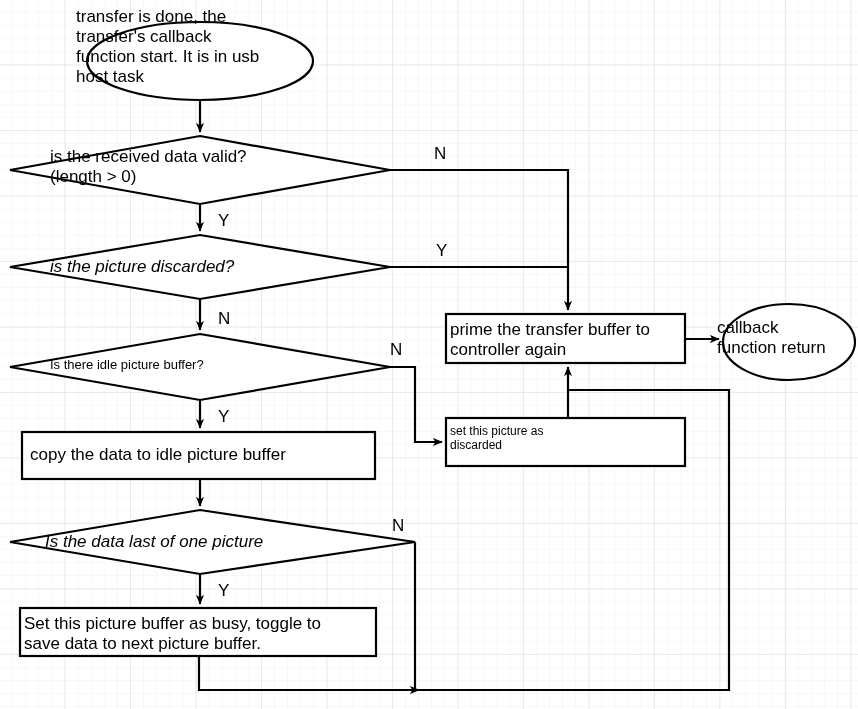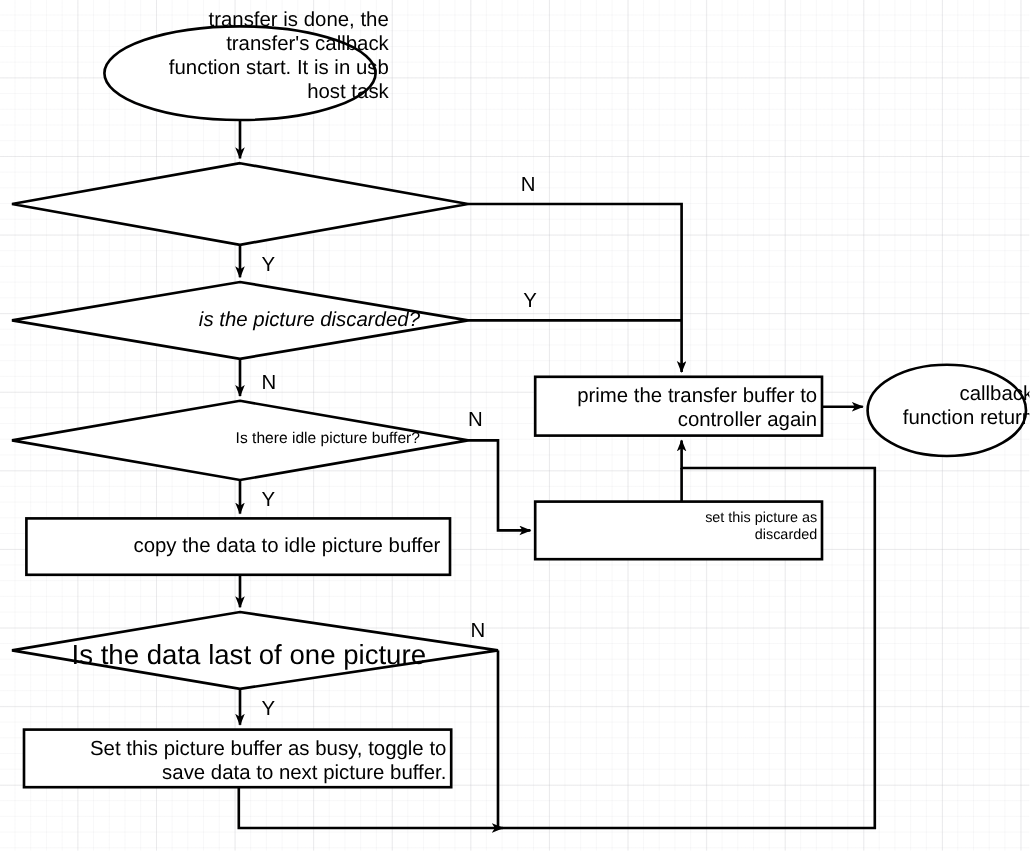--- a/index.html
+++ b/index.html
@@ -27,21 +27,21 @@
   }
   #diagram-svg {
     position: absolute;
     left: 0;
     top: 0;
     width: 858px;
     height: 709px;
   }
   .node-text {
     position: absolute;
-    text-align: right;
+    text-align: left;
     color: #000000;
     font-family: "Liberation Sans", sans-serif;
     line-height: 1.18;
     white-space: pre-line;
     pointer-events: none;
   }
   .edge-label {
     position: absolute;
     color: #000000;
     font-family: "Liberation Sans", sans-serif;
@@ -114,28 +114,30 @@
 
       <path d="M685,339 L719,339" marker-end="url(#arrow)"></path>
     </g>
   </svg>
 
   <div class="node-text" style="left:76px; top:7px; width:248px; font-size:17px;">transfer is done, the
 transfer's callback
 function start. It is in usb
 host task</div>
 
+  <div class="node-text" style="left:50px; top:147px; width:300px; font-size:17px;">is the received data valid?
+(length &gt; 0)</div>
 
   <div class="node-text" style="left:50px; top:257px; width:300px; font-size:17px;font-style:italic;">is the picture discarded?</div>
 
   <div class="node-text" style="left:50px; top:357px; width:300px; font-size:13px;">Is there idle picture buffer?</div>
 
   <div class="node-text" style="left:30px; top:445px; width:337px; font-size:17px;">copy the data to idle picture buffer</div>
 
-  <div class="node-text" style="left:45px; top:532px; width:310px; font-size:23px;">Is the data last of one picture</div>
+  <div class="node-text" style="left:45px; top:532px; width:310px; font-size:17px;font-style:italic;">Is the data last of one picture</div>
 
   <div class="node-text" style="left:24px; top:614px; width:348px; font-size:17px;">Set this picture buffer as busy, toggle to
 save data to next picture buffer.</div>
 
   <div class="node-text" style="left:450px; top:320px; width:231px; font-size:17px;">prime the transfer buffer to
 controller again</div>
 
   <div class="node-text" style="left:450px; top:424px; width:231px; font-size:12px;">set this picture as
 discarded</div>
 

